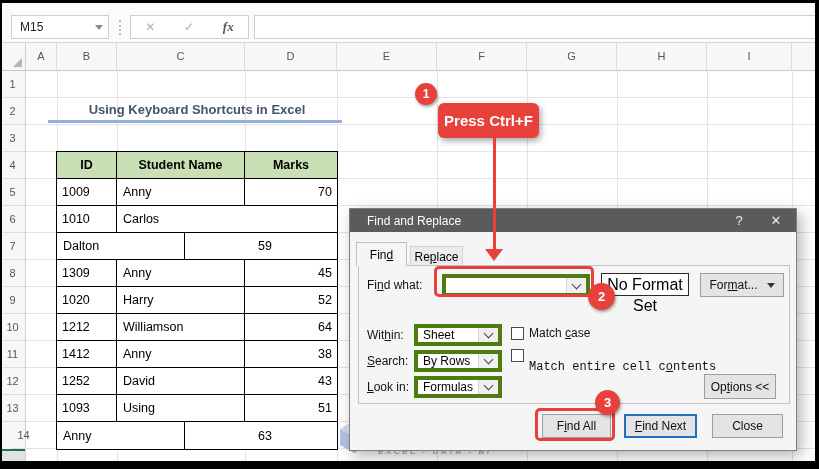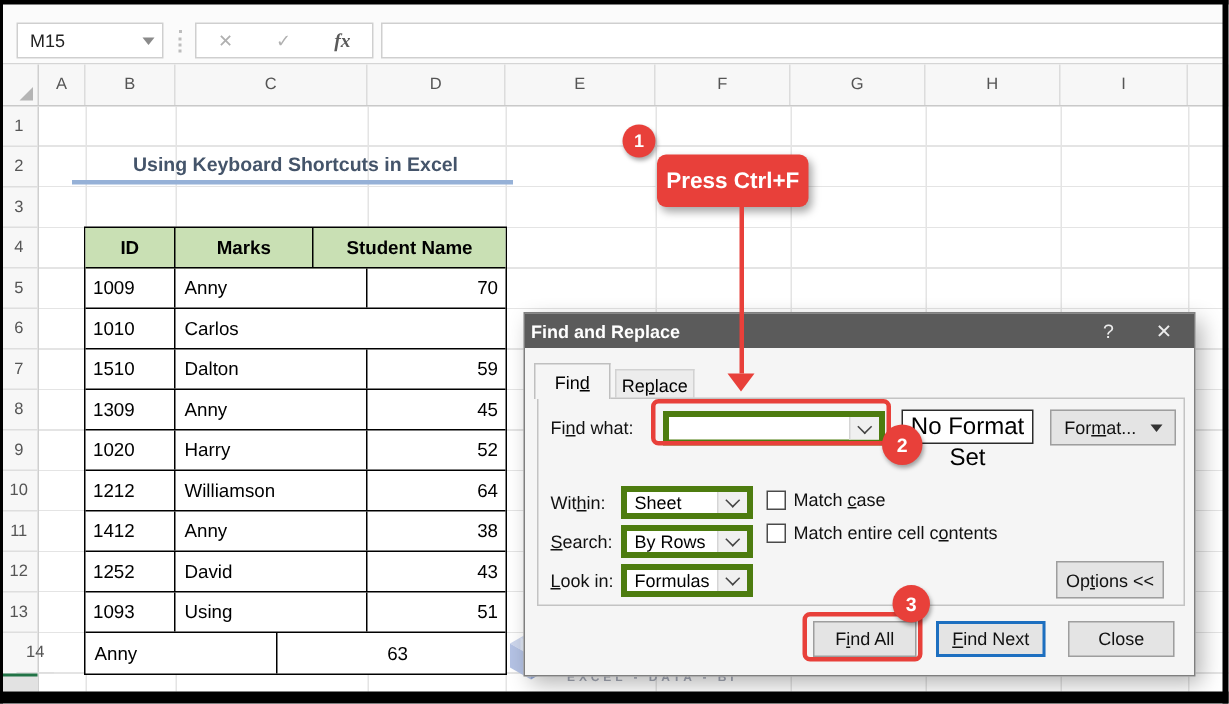--- a/index.html
+++ b/index.html
@@ -54,21 +54,21 @@
   .trow .cell:last-child { border-right:none; }
   .c-id { width:60px; padding-left:5px; }
   .c-name { width:128px; padding-left:6px; }
   .c-marks { width:92px; justify-content:flex-end; padding-right:5px; }
   .thead { background:#c9e0b4; font-weight:bold; }
   .thead .cell { justify-content:center; padding:0; }
 
   
   #dialog { left:349px; top:208px; width:448px; height:243px; background:#f5f5f5; border:1px solid #7f7f7f; box-shadow:4px 5px 14px rgba(0,0,0,.30); z-index:5; font-size:12px; }
   #dlg-titlebar { left:0; top:0; width:446px; height:23px; background:#5b5b5b; display:flex; align-items:center; }
-  #dlg-title { color:#fff; font-size:12px; padding-left:4px; flex:1;font-weight:bold; }
+  #dlg-title { color:#fff; font-size:12px; padding-left:17px; flex:1; }
   .cap-btn { width:34px; text-align:center; color:#ededed; font-size:13px; }
   #dlg-close { width:40px; }
 
   .tab { position:absolute; display:flex; align-items:center; justify-content:center; font-size:12px; }
   #tab-find { left:6px; top:33px; width:51px; height:24px; background:#f5f5f5; border:1px solid #bfbfbf; border-bottom:none; z-index:2; }
   #tab-replace { left:60px; top:37px; width:53px; height:20px; background:#ececec; border:1px solid #d2d2d2; border-bottom:none; }
 
   #tab-page { left:8px; top:56px; width:432px; height:139px; background:#f5f5f5; border:1px solid #c3c3c3; }
 
   .dlg-label { position:absolute; font-size:12px; color:#111; white-space:pre; }
@@ -176,34 +176,33 @@
     <div class="vline" style="left: 617px;"></div>
     <div class="vline" style="left: 707px;"></div>
     <div class="vline" style="left: 792px;"></div>
   </div>
 
 <div class="abs" id="sheet-title">Using Keyboard Shortcuts in Excel</div>
 <div class="abs" id="title-underline"></div>
 <div class="abs" id="student-table">
     <div class="trow thead">
       <span class="cell c-id">ID</span>
+      <span class="cell c-name">Student Name</span>
       <span class="cell c-marks">Marks</span>
-      <span class="cell c-name">Student Name</span>
     </div>
     <div class="trow">
       <span class="cell c-id">1009</span>
       <span class="cell c-name">Anny</span>
       <span class="cell c-marks">70</span>
     </div>
     <div class="trow">
       <span class="cell c-id">1010</span>
       <span class="cell c-name">Carlos</span>
     </div>
     <div class="trow">
-      <span class="cell c-id">1510</span>
       <span class="cell c-name">Dalton</span>
       <span class="cell c-marks">59</span>
     </div>
     <div class="trow">
       <span class="cell c-id">1309</span>
       <span class="cell c-name">Anny</span>
       <span class="cell c-marks">45</span>
     </div>
     <div class="trow">
       <span class="cell c-id">1020</span>
@@ -288,21 +287,21 @@
     <div class="combo dd-lookin">
       <span class="field">Formulas</span>
       <span class="drop">
           <span class="chev"></span>
         </span>
     </div>
 
     <span class="checkbox" style="left:152px; top:61px;"></span>
     <span class="dlg-label" style="left:170px; top:60px;"><span>Match </span><span class="u">c</span><span>ase</span></span>
     <span class="checkbox" style="left:152px; top:83px;"></span>
-    <span class="dlg-label" style="left:170px; top:82px;"><span>Match entire cell c</span><span class="u">o</span><span>ntents</span></span>
+    <span class="dlg-label" style="left:170px; top:94px;font-family:Liberation Mono, monospace;"><span>Match entire cell c</span><span class="u">o</span><span>ntents</span></span>
 
     <div class="win-btn" id="options-btn"><span>Op</span><span class="u">t</span><span>ions &lt;&lt;</span></div>
   </div>
 
   <div class="win-btn" id="find-all-btn"><span>F</span><span class="u">i</span><span>nd All</span></div>
   <div class="win-btn" id="find-next-btn"><span></span><span class="u">F</span><span>ind Next</span></div>
   <div class="win-btn" id="close-btn">Close</div>
 </div>
 
 <div class="abs ann ann-circle" id="ann-circle-1">1</div>

